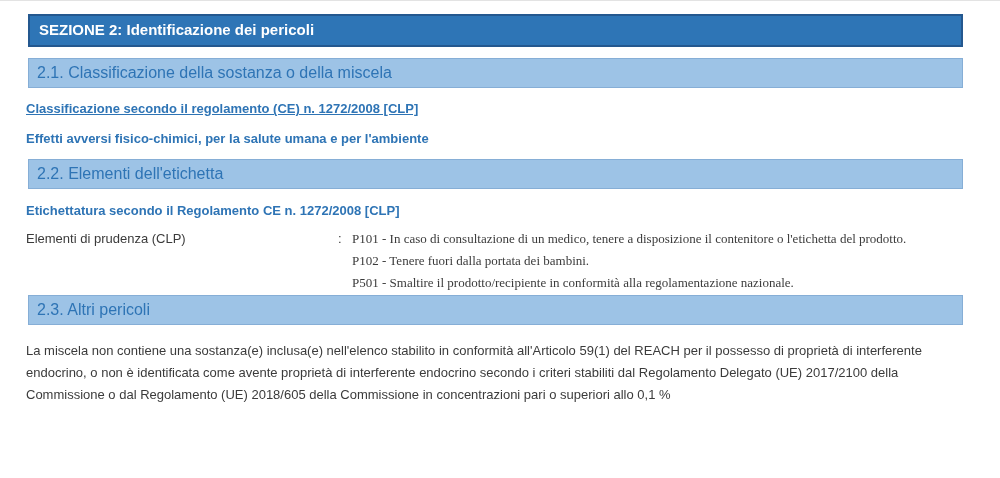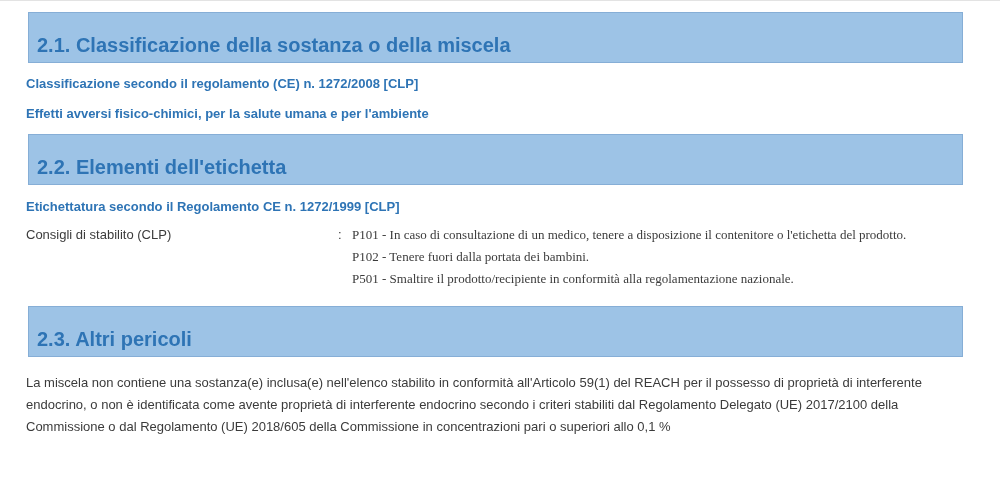--- a/index.html
+++ b/index.html
@@ -30,34 +30,35 @@
     font-size: 15px;
     font-weight: bold;
     padding: 5px 9px 6px 9px;
     line-height: 1.2;
   }
   .subsection-header {
     margin: 11px 37px 0 28px;
     background: var(--subheader-bg, #9DC3E6);
     border: 1px solid var(--subheader-border, #86AED6);
     color: var(--subheader-text, #2E74B5);
-    font-size: 20px;
-    font-weight: bold;
-    padding: 20px 8px 5px 8px;
+    font-size: 16px;
+    font-weight: normal;
+    padding: 4px 8px 5px 8px;
     line-height: 1.2;
   }
   .blue-heading {
     margin: 14px 37px 0 26px;
     color: var(--heading-blue, #2E74B5);
     font-size: 13px;
     font-weight: bold;
     line-height: 1.25;
   }
   .blue-heading.first {
     margin-top: 13px;
+    text-decoration: underline;
   }
   .body-text {
     margin: 10px 37px 0 26px;
     font-size: 13px;
     line-height: 1.3;
   }
   .kv-row {
     display: flex;
     align-items: flex-start;
     margin: 9px 37px 0 26px;
@@ -74,52 +75,55 @@
     text-align: left;
   }
   .kv-value {
     max-width: 565px;
   }
   .statement {
     line-height: 22px;
     font-family: Liberation Serif, serif;
   }
   .subsection-header.s23 {
-    margin-top: 16px;
+    margin-top: 1px;
   }
   .para {
     margin: 15px 26px 0 26px;
     max-width: 948px;
     line-height: 22px;
   }
 </style>
 </head>
 <body>
 
 <div class="doc">
 
+  <div class="section-header">
+    <span>SEZIONE 2: Identificazione dei pericoli</span>
+  </div>
 
   <div class="subsection-header">
     <span>2.1. Classificazione della sostanza o della miscela</span>
   </div>
 
   <p class="blue-heading first">Classificazione secondo il regolamento (CE) n. 1272/2008 [CLP]</p>
 
 
   <p class="blue-heading">Effetti avversi fisico-chimici, per la salute umana e per l'ambiente</p>
 
 
   <div class="subsection-header" style="">
     <span>2.2. Elementi dell'etichetta</span>
   </div>
 
-  <p class="blue-heading">Etichettatura secondo il Regolamento CE n. 1272/1999 [CLP]</p>
+  <p class="blue-heading">Etichettatura secondo il Regolamento CE n. 1272/2008 [CLP]</p>
 
   <div class="kv-row">
-    <div class="kv-label">Consigli di stabilito (CLP)</div>
+    <div class="kv-label">Elementi di prudenza (CLP)</div>
     <div class="kv-sep">:</div>
     <div class="kv-value">
       <div class="statement">P101 - In caso di consultazione di un medico, tenere a disposizione il contenitore o l'etichetta del prodotto.</div>
       <div class="statement">P102 - Tenere fuori dalla portata dei bambini.</div>
       <div class="statement">P501 - Smaltire il prodotto/recipiente in conformità alla regolamentazione nazionale.</div>
     </div>
   </div>
 
   <div class="subsection-header s23">
     <span>2.3. Altri pericoli</span>

